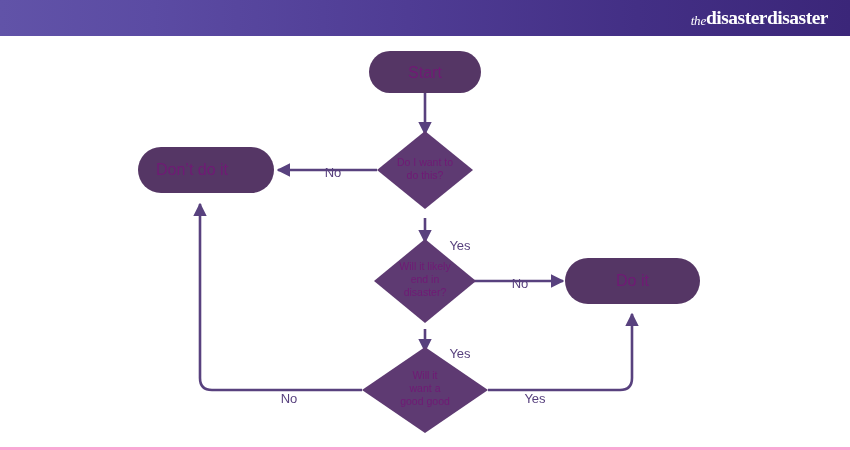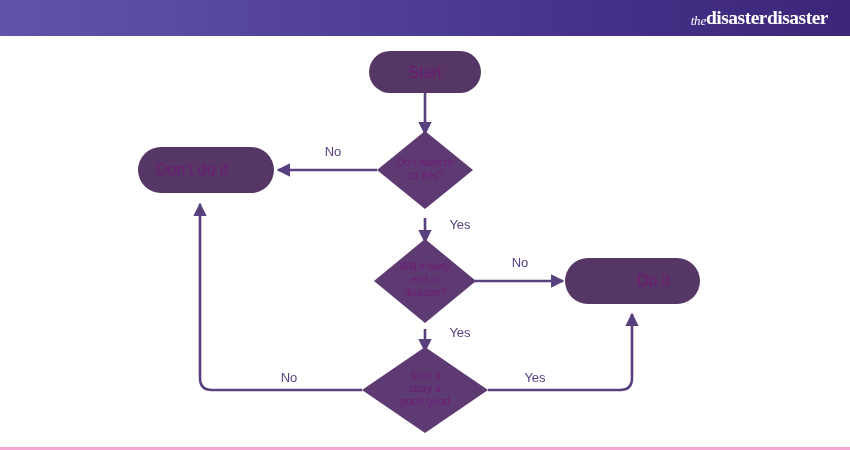--- a/index.html
+++ b/index.html
@@ -88,20 +88,21 @@
   }
   .term-label { font-size: 16px; }
   .dec-label  { font-size: 10.5px; }
 
   .edge-label {
     position: absolute;
     color: #58417e;
     font-size: 13px;
     text-align: center;
     font-family: "Liberation Sans", sans-serif;
+    margin-top: 21px;
   }
 </style>
 </head>
 <body>
 
 <div id="page">
 
   <div id="header">
     <div id="logo">
       <span class="logo-the">the</span>
@@ -157,38 +158,38 @@
     </svg>
 
     <div class="node-label term-label" style="left:369px; top:24px; width:112px;">
       <span>Start</span>
     </div>
 
     <div class="node-label term-label" style="left:124px; top:121px; width:136px;">
       <span>Don’t do it</span>
     </div>
 
-    <div class="node-label term-label" style="left:565px; top:232px; width:135px;padding-left:21px;">
+    <div class="node-label term-label" style="left:565px; top:232px; width:135px;">
       <span>Do it</span>
     </div>
 
     <div class="node-label dec-label" style="left:360px; top:117px; width:130px;">
       <div>Do I want to</div>
       <div>do this?</div>
     </div>
 
     <div class="node-label dec-label" style="left:360px; top:221px; width:130px;">
       <div>Will it likely</div>
       <div>end in</div>
       <div>disaster?</div>
     </div>
 
     <div class="node-label dec-label" style="left:360px; top:330px; width:130px;">
-      <div>Start it</div>
-      <div>story a</div>
+      <div>Will it</div>
+      <div>want a</div>
       <div>good good</div>
     </div>
 
     <div class="edge-label" style="left:305px; top:105px; width:56px;">No</div>
 
     <div class="edge-label" style="left:432px; top:178px; width:56px;">Yes</div>
 
     <div class="edge-label" style="left:492px; top:216px; width:56px;">No</div>
 
     <div class="edge-label" style="left:432px; top:286px; width:56px;">Yes</div>

